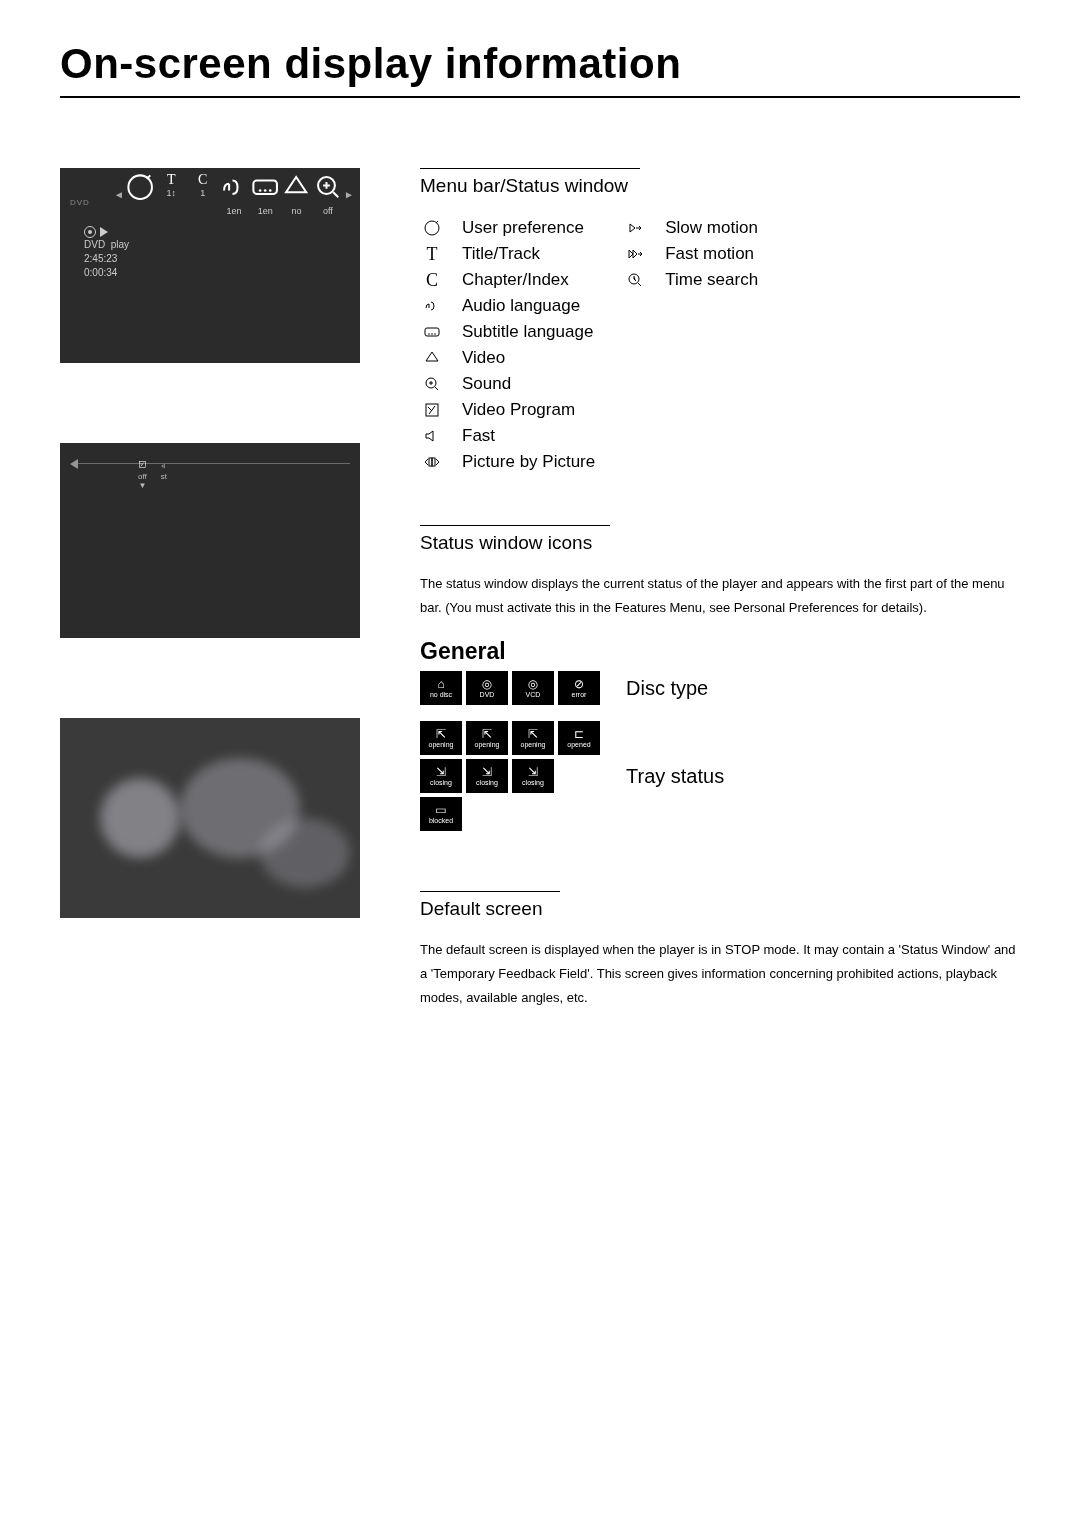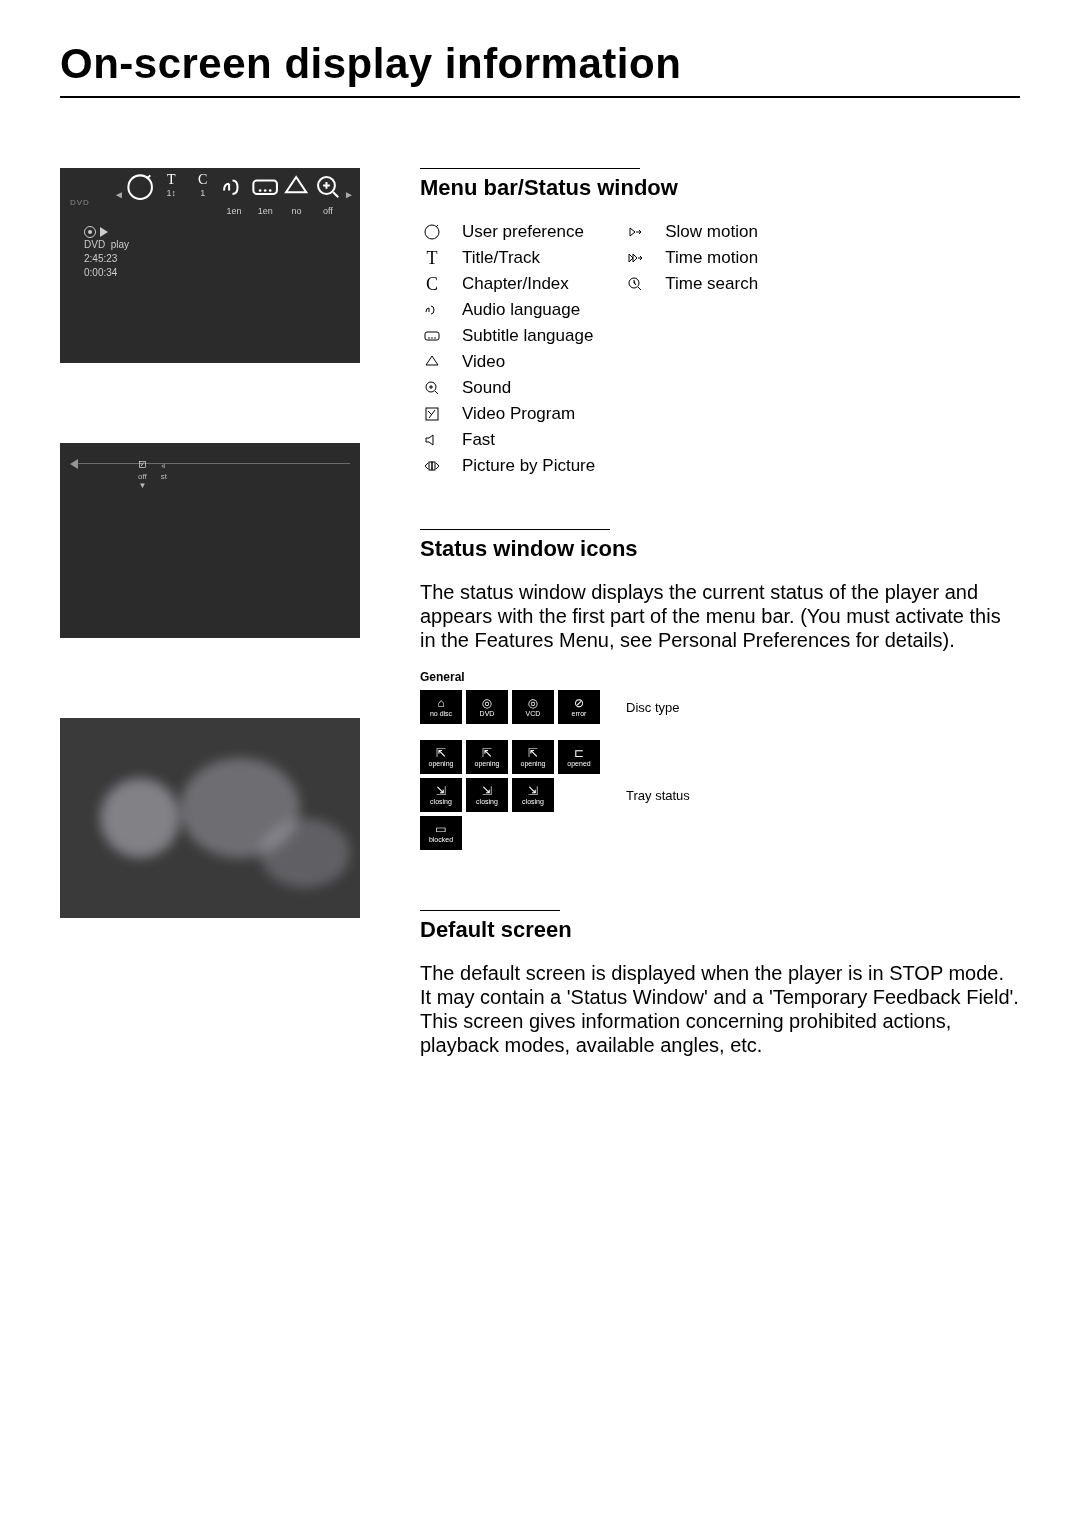--- a/index.html
+++ b/index.html
@@ -31,34 +31,34 @@
   .mm2 .it2 .ico { color: #fff; font-size: 13px; }
   .mm2 .it2 .val { color: #bbb; font-size: 8px; }
   .photo { width: 300px; height: 200px; background: #3a3a3a; position: relative; overflow: hidden; }
   .photo .b { position:absolute; border-radius:50%; filter: blur(6px); }
   .b1{ width:80px; height:80px; top:60px; left:40px; background:rgba(200,200,210,0.5); }
   .b2{ width:120px; height:100px; top:40px; left:120px; background:rgba(190,190,200,0.4); }
   .b3{ width:90px; height:70px; top:100px; left:200px; background:rgba(170,170,180,0.35); }
 
   .right-col { display: flex; flex-direction: column; }
   .section-divider { border: none; border-top: 1.5px solid #000; width: 220px; margin-bottom: 6px; }
-  .section-title { font-size: 22px; font-weight: 700; margin-bottom: 18px; }
+  .section-title { font-size: 19px; font-weight: 400; margin-bottom: 18px; }
   .legend-cols { display: flex; gap: 28px; }
   .legend-list { list-style: none; }
   .legend-list li { display: flex; align-items: center; gap: 18px; font-size: 17px; line-height: 26px; }
   .legend-list li .glyph { width: 24px; display: inline-flex; justify-content: center; align-items: center; color: #000; }
   .glyph svg { width: 18px; height: 18px; }
 
   .status-section { margin-top: 50px; }
-  .para { font-size: 20px; line-height: 24px; margin-top: 12px; }
-  .sub-title { font-size: 12px; font-weight: 600; margin-top: 18px; margin-bottom: 6px; }
+  .para { font-size: 13px; line-height: 24px; margin-top: 12px; }
+  .sub-title { font-size: 23px; font-weight: 600; margin-top: 18px; margin-bottom: 6px; }
   .icon-box { background: #000; color: #fff; display: inline-flex; flex-direction: column; align-items: center; justify-content: center; padding: 3px 6px; min-width: 42px; height: 34px; }
   .icon-box .bt { font-size: 7px; line-height: 8px; }
   .icon-box .bi { font-size: 12px; line-height: 14px; }
-  .row-label { font-size: 13px; margin-left: 26px; }
+  .row-label { font-size: 20px; margin-left: 26px; }
   .flex-row { display:flex; align-items:center; }
   .icon-grid { display:inline-flex; flex-direction:column; gap:4px; }
   .icon-grid .r { display:flex; gap:4px; }
 
   .default-section { margin-top: 60px; }
 
   .footer { position: absolute; bottom: 48px; left: 60px; font-size: 18px; letter-spacing: 1px; }
 </style>
 </head>
 <body>
@@ -310,21 +310,21 @@
               </span>
               <span>Slow motion</span>
             </li>
         <li>
               <span class="glyph">
                 <svg viewBox="0 0 18 18">
                   <path d="M3 5l4 4-4 4z M7 5l4 4-4 4z" fill="none" stroke="#000" stroke-width="1"></path>
                   <path d="M12 9h4 M14 7l2 2-2 2" fill="none" stroke="#000" stroke-width="1"></path>
                 </svg>
               </span>
-              <span>Time motion</span>
+              <span>Fast motion</span>
             </li>
         <li>
               <span class="glyph">
                 <svg viewBox="0 0 18 18">
                   <circle cx="8" cy="8" r="5" fill="none" stroke="#000" stroke-width="1"></circle>
                   <path d="M8 5v3l2 2 M12 12l3 3" stroke="#000" stroke-width="1"></path>
                 </svg>
               </span>
               <span>Time search</span>
             </li>

